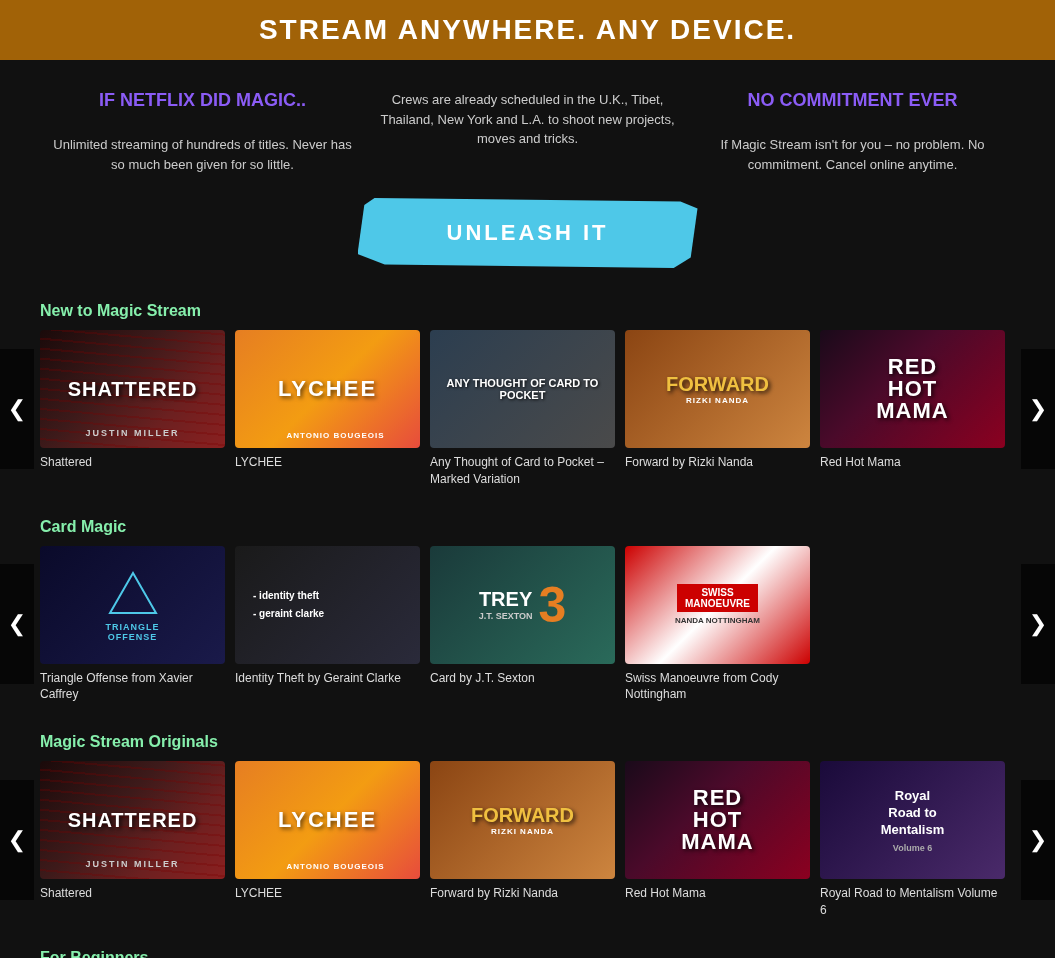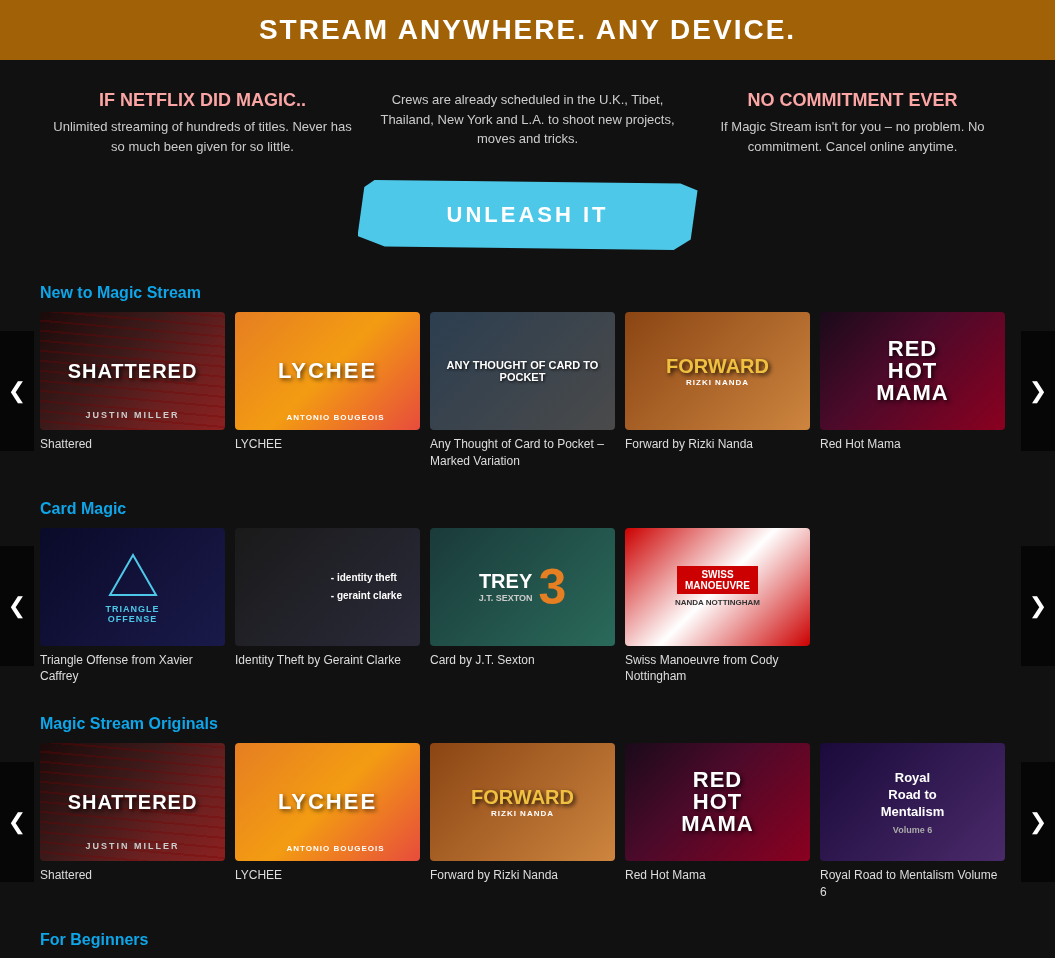--- a/index.html
+++ b/index.html
@@ -32,22 +32,22 @@
       padding: 30px 40px 10px;
       text-align: center;
       background: #111;
     }
     .feature {
       max-width: 300px;
     }
     .feature h3 {
       font-size: 18px;
       font-weight: bold;
-      margin-bottom: 6px;
-      color: #fca5a5;
+      margin-bottom: 24px;
+      color: #8b5cf6;
     }
     .feature p {
       font-size: 13px;
       color: #ccc;
       line-height: 1.5;
     }
 
     
     .unleash-section {
       position: relative;
@@ -84,21 +84,21 @@
       padding: 16px 60px;
     }
 
     
     .section-row {
       padding: 10px 0 20px;
     }
     .section-title {
       font-size: 16px;
       font-weight: bold;
-      color: #0ea5e9;
+      color: #86efac;
       padding: 0 40px 10px;
     }
     .cards-container {
       display: flex;
       align-items: center;
       position: relative;
     }
     .arrow-btn {
       background: rgba(0,0,0,0.6);
       border: none;
@@ -414,21 +414,21 @@
           </svg>
           <div class="triangle-text" style="font-size:9px;margin-top:4px;">TRIANGLE<br>OFFENSE</div>
         </div>
       </div>
     </div>
     <div class="card-label">Triangle Offense from Xavier Caffrey</div>
   </div>
           <div class="card">
     <div class="card-thumb">
       <div class="card-thumb-inner card-identity">
-        <div class="card-text-overlay" style="align-items:flex-end;">
+        <div class="card-text-overlay" style="align-items:flex-start;">
           <div class="identity-text">- identity theft<br>- geraint clarke</div>
         </div>
       </div>
     </div>
     <div class="card-label">Identity Theft by Geraint Clarke</div>
   </div>
           <div class="card">
     <div class="card-thumb">
       <div class="card-thumb-inner card-trey">
         <div class="card-text-overlay" style="flex-direction:row;gap:6px;">

